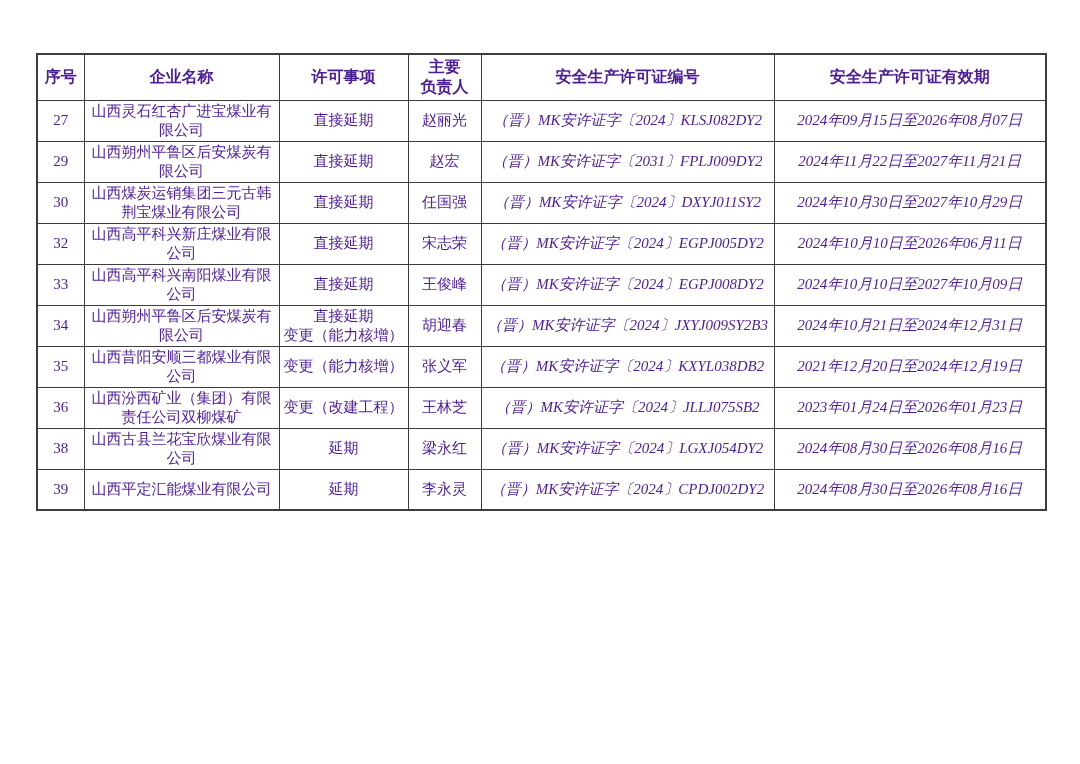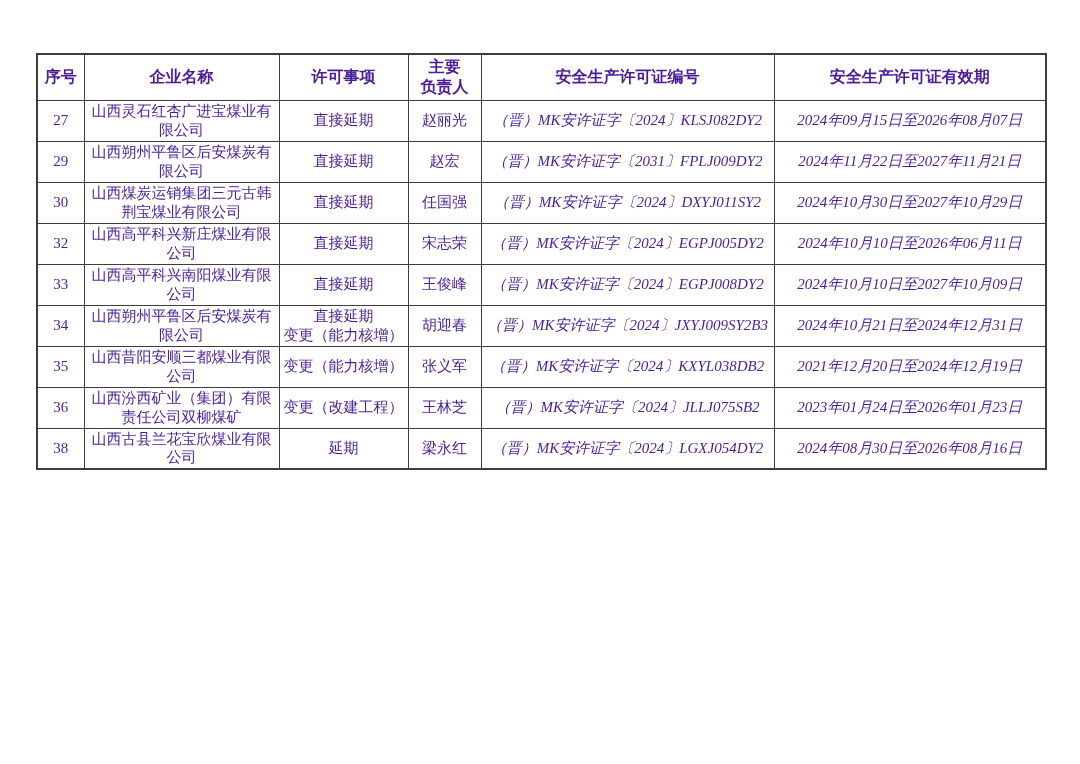--- a/index.html
+++ b/index.html
@@ -153,15 +153,23 @@
         <td class="c-validity">2023年01月24日至2026年01月23日</td>
       </tr>
       <tr>
         <td class="c-no">38</td>
         <td class="c-company">山西古县兰花宝欣煤业有限公司</td>
         <td class="c-matter">延期</td>
         <td class="c-person">梁永红</td>
         <td class="c-license">（晋）MK安许证字〔2024〕LGXJ054DY2</td>
         <td class="c-validity">2024年08月30日至2026年08月16日</td>
       </tr>
+      <tr>
+        <td class="c-no">39</td>
+        <td class="c-company">山西平定汇能煤业有限公司</td>
+        <td class="c-matter">延期</td>
+        <td class="c-person">李永灵</td>
+        <td class="c-license">（晋）MK安许证字〔2024〕CPDJ002DY2</td>
+        <td class="c-validity">2024年08月30日至2026年08月16日</td>
+      </tr>
     </tbody>
   </table>
 </div>
 
 </body></html>

